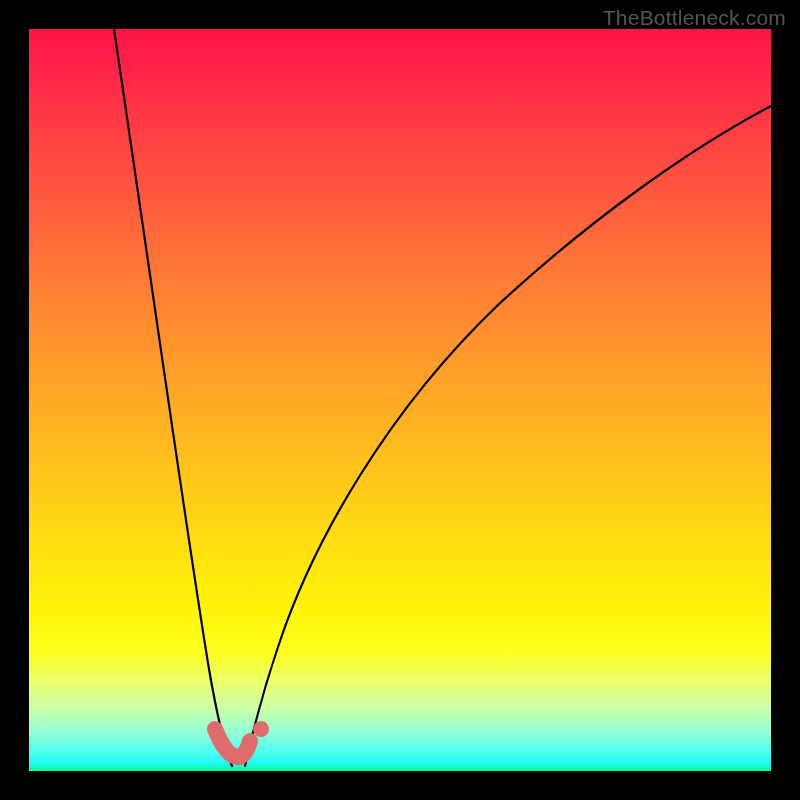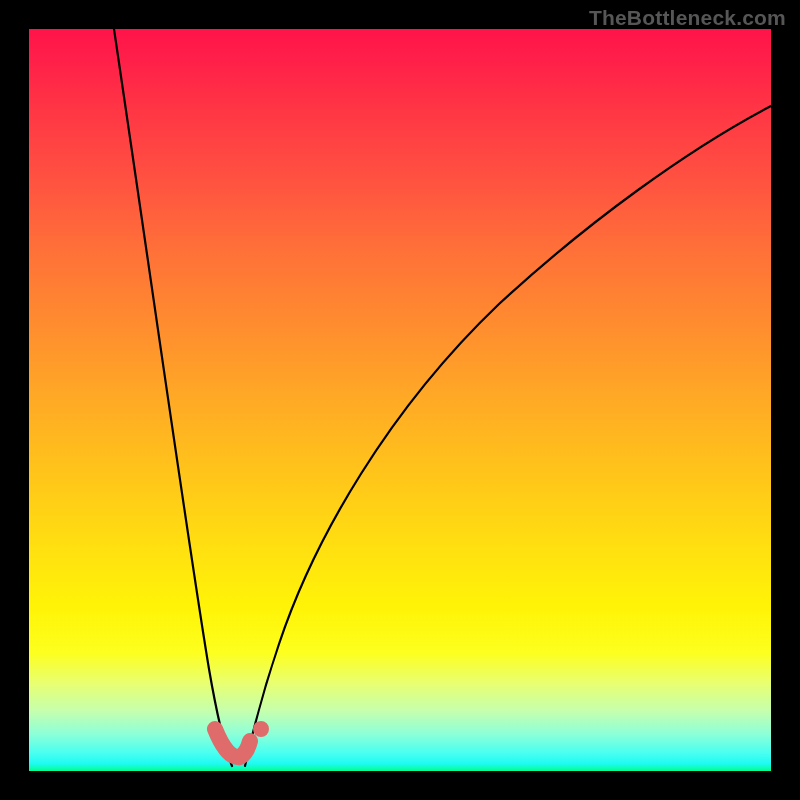--- a/index.html
+++ b/index.html
@@ -62,21 +62,21 @@
     stroke-linejoin: round;
     fill-opacity: 0;
   }
   .watermark {
     position: absolute;
     top: 6px;
     right: 14px;
     font-family: Arial, Helvetica, sans-serif;
     font-size: 21px;
     color: #565656;
-    font-weight: 700;
+    font-weight: 400;
     letter-spacing: 0.2px;
   }
 </style>
 </head>
 <body>
 
 <div class="frame">
 
   <div class="plot-area">
     <div class="gradient"></div>

